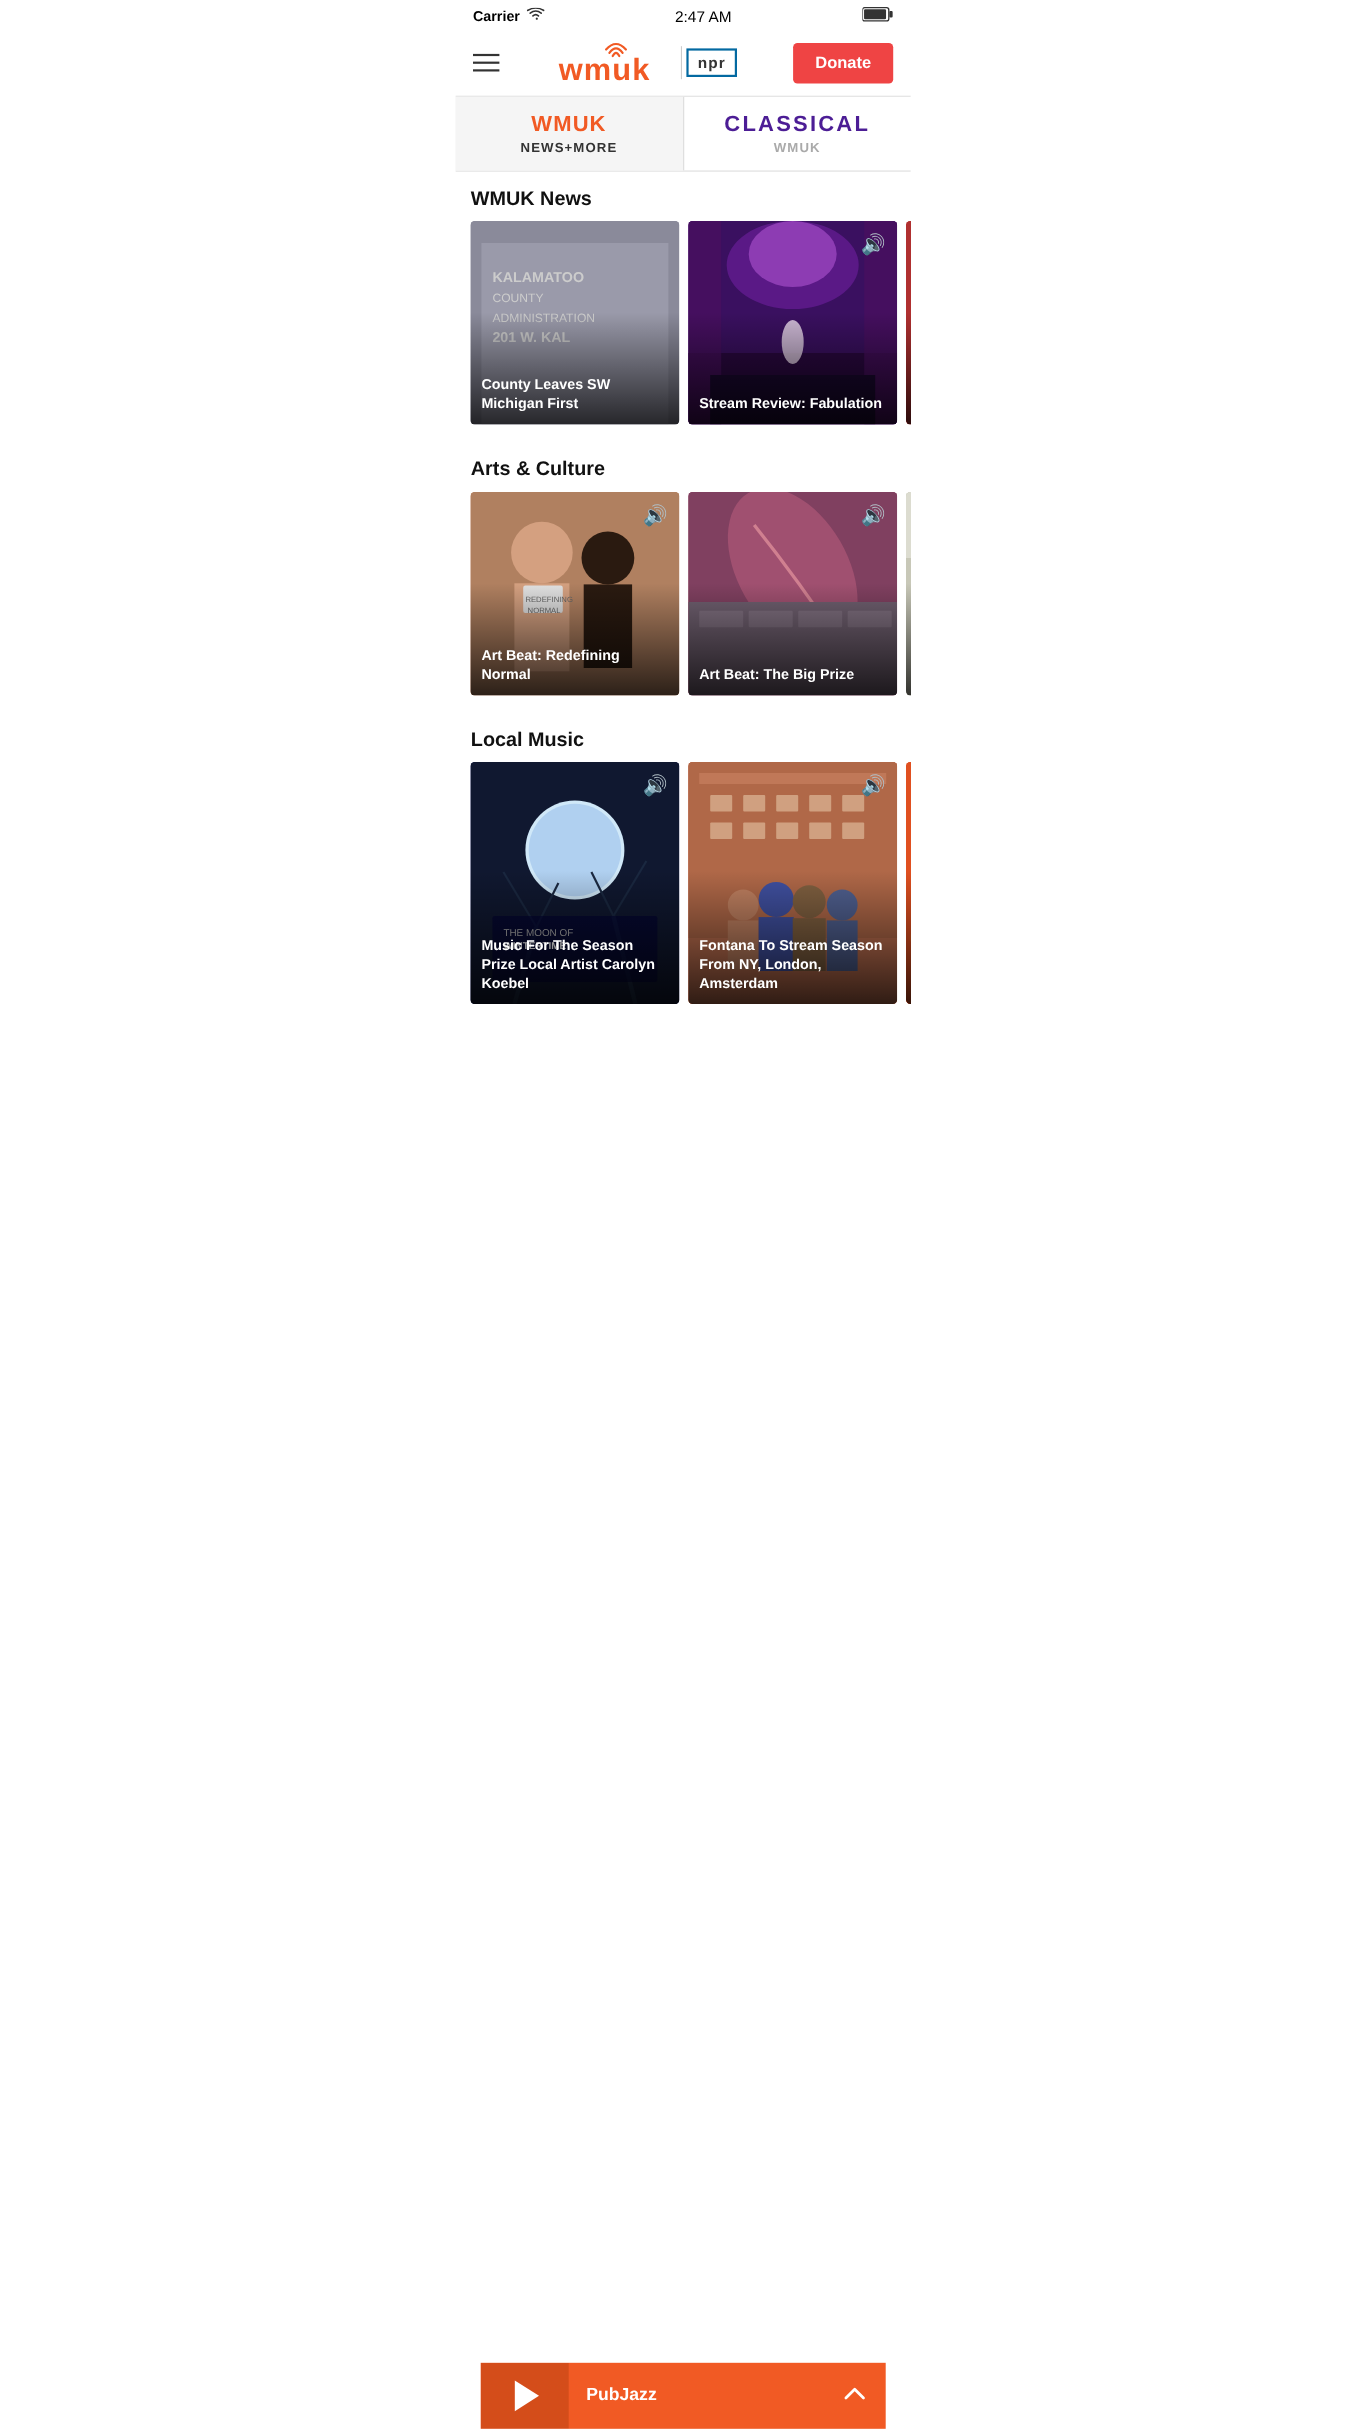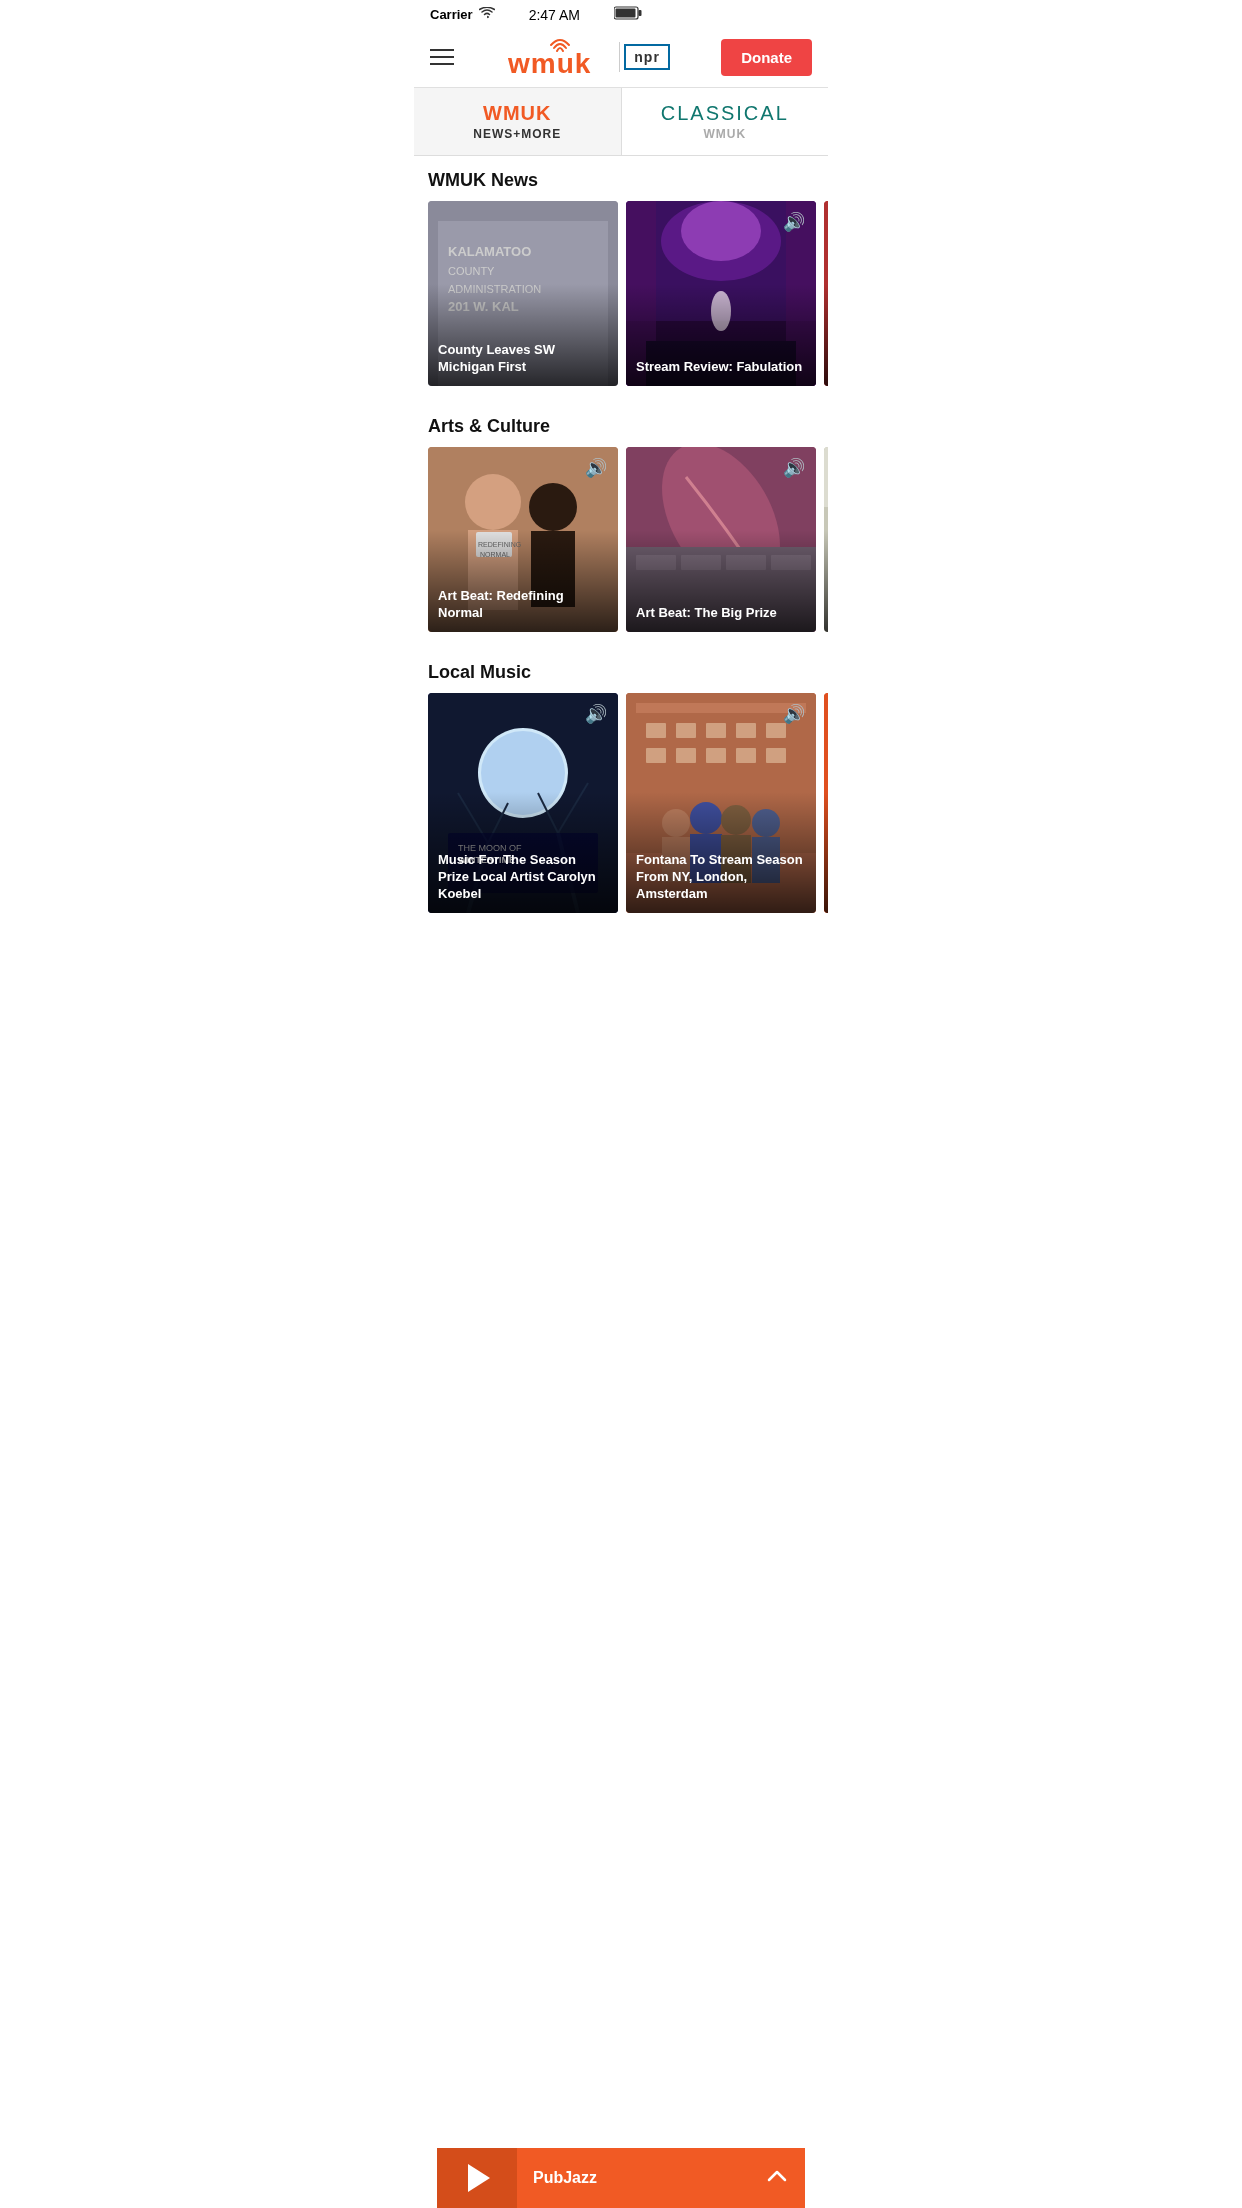--- a/index.html
+++ b/index.html
@@ -8,20 +8,21 @@
       font-family: -apple-system, BlinkMacSystemFont, 'Helvetica Neue', Arial, sans-serif;
       background: #fff;
       width: 414px;
       margin: 0 auto;
       overflow-x: hidden;
     }
 
     
     .status-bar {
       display: flex;
+      justify-content: space-between;
       align-items: center;
       padding: 6px 16px 4px;
       background: #fff;
       font-size: 13px;
       font-weight: 600;
       gap: 34px;
     }
     .status-left { display: flex; align-items: center; gap: 6px; }
     .status-time { font-size: 14px; font-weight: 400; }
     .battery-icon { font-size: 14px; }
@@ -90,22 +91,22 @@
       border-right: 1px solid #ddd;
     }
     .tab-name-orange {
       font-size: 20px;
       font-weight: 900;
       color: #f15a24;
       letter-spacing: 1px;
     }
     .tab-name-gray {
       font-size: 20px;
-      font-weight: 400;
-      color: #0f766e;
+      font-weight: 700;
+      color: #4c1d95;
       letter-spacing: 2px;
       text-align: center;
     }
     .tab-subtitle {
       font-size: 12px;
       font-weight: 700;
       color: #333;
       letter-spacing: 1px;
       margin-top: 2px;
     }

